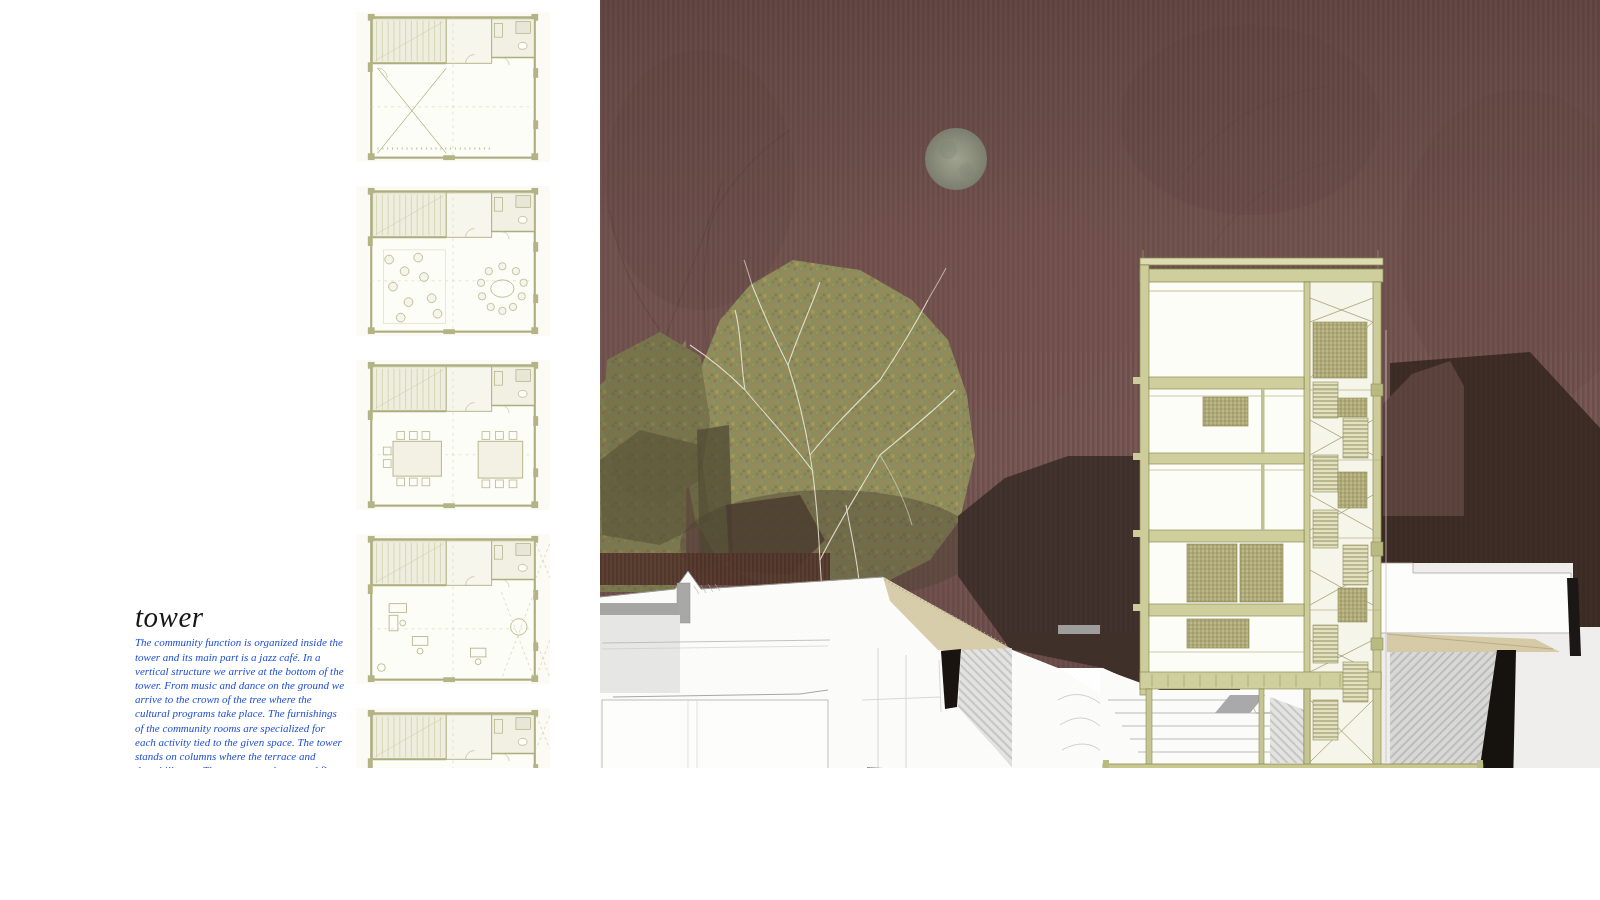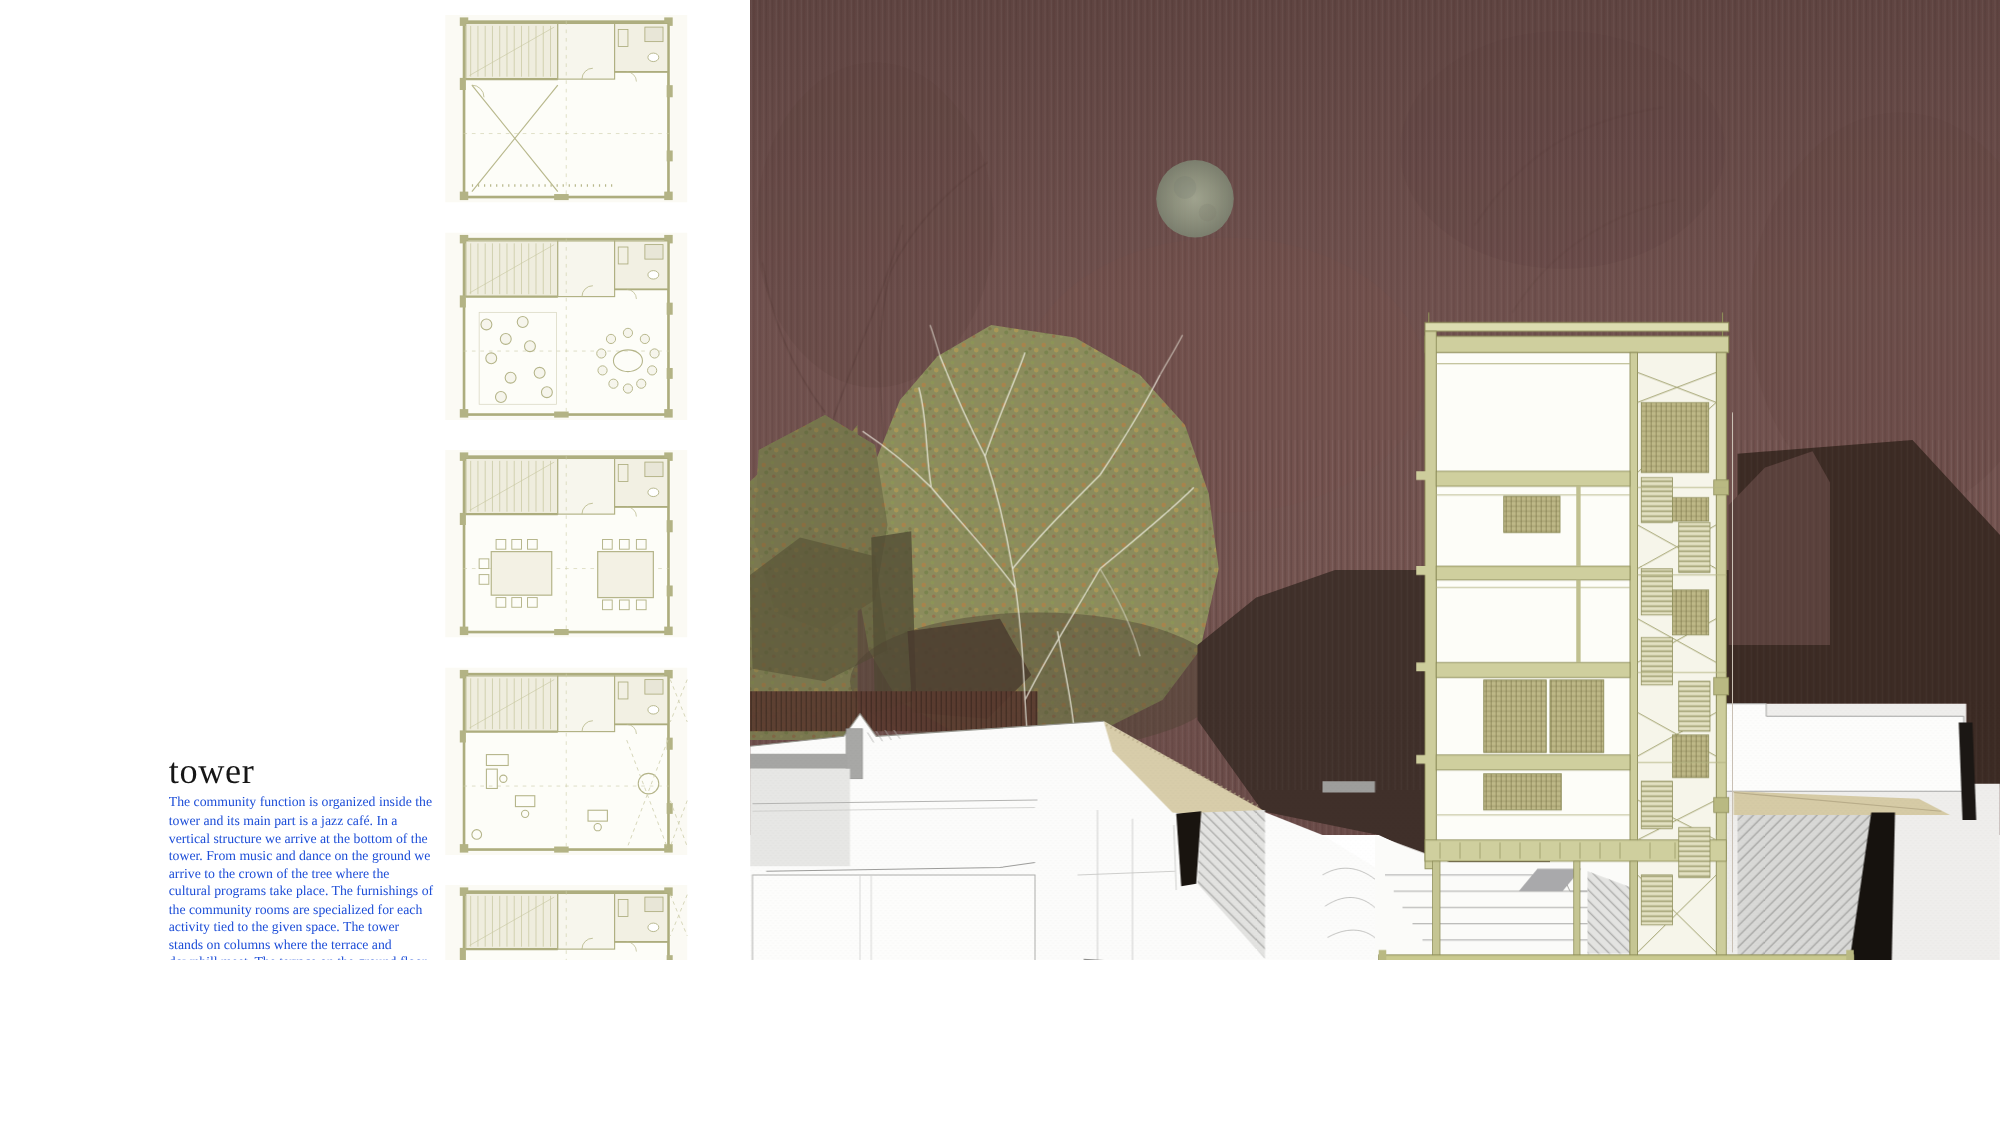--- a/index.html
+++ b/index.html
@@ -1,17 +1,17 @@
 <!DOCTYPE html>
 <html><head>
 <meta charset="utf-8">
 <style>
   html,body{margin:0;padding:0;background:#ffffff;}
   .board{position:relative;width:1600px;height:768px;background:#ffffff;overflow:hidden;
-         font-family:"Liberation Serif","DejaVu Serif",serif;}
+         font-family:"Liberation Serif","DejaVu Serif",serif;font-style:italic;}
   .plans{position:absolute;left:352px;top:0;width:204px;}
   .plan{display:block;width:202px;height:150px;margin:0 0 24px 0;}
   .plan:first-child{margin-top:12px;}
   .textblock{position:absolute;left:135px;top:602px;width:212px;color:#1e1e1e;}
   .textblock h1{font-size:29px;font-weight:400;margin:0;line-height:1.05;letter-spacing:.5px;color:#161616;}
   .textblock p{font-size:11px;line-height:14.2px;margin:3px 0 0 0;color:#1d4ed8;}
   .render{position:absolute;left:600px;top:0;width:1000px;height:900px;margin:0;}
   .render svg{display:block;width:1000px;height:900px;}
 </style>
 </head>

